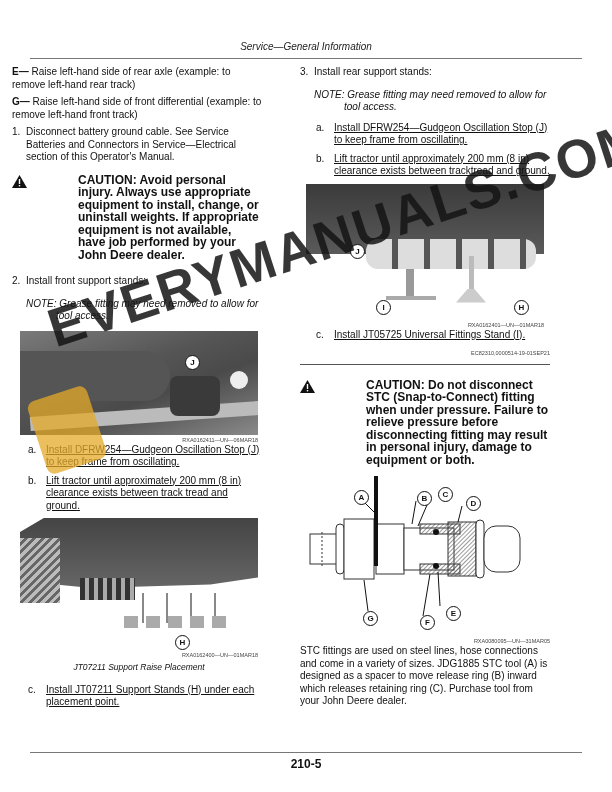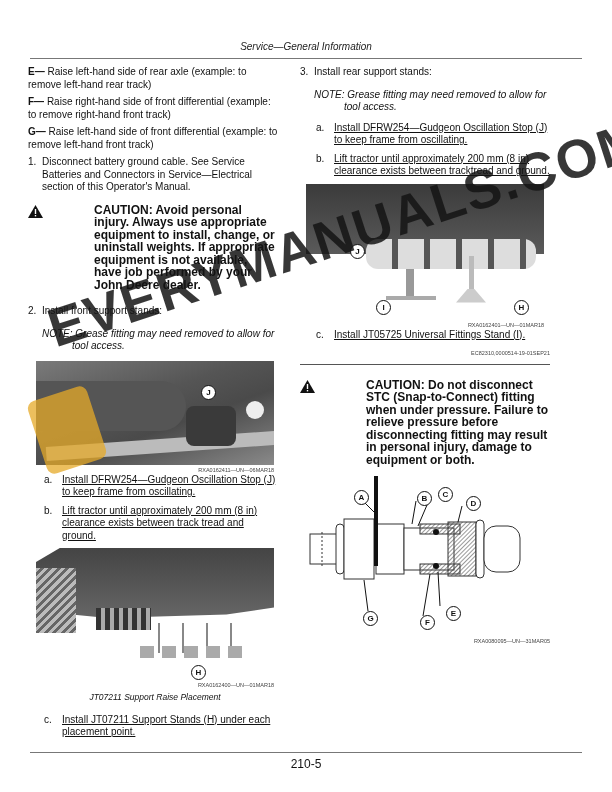--- a/index.html
+++ b/index.html
@@ -1,23 +1,23 @@
 <!DOCTYPE html>
 <html><head>
 <meta charset="utf-8">
 <style>
   html, body { margin:0; padding:0; background:#ffffff; }
   body { width:612px; height:792px; position:relative; overflow:hidden; font-family:"Liberation Sans", sans-serif; color:#111; }
   .header { position:absolute; left:30px; right:30px; top:41px; text-align:center; font-style:italic; font-size:10px; color:#222; }
   .header-rule { position:absolute; left:30px; right:30px; top:58px; height:0; border-top:1px solid #777; }
   .footer-rule { position:absolute; left:30px; right:30px; top:752px; border-top:1px solid #777; }
-  .page-num { position:absolute; left:0; right:0; top:757px; text-align:center; font-weight:normal; font-size:12px; }
+  .page-num { position:absolute; left:0; right:0; top:757px; text-align:center; font-weight:bold; font-size:12px; }
 
   .col { position:absolute; top:66px; font-size:10px; line-height:12.5px; }
-  .col-left { left:28px; width:250px; }
+  .col-left { left:12px; width:250px; }
   .col-right { left:300px; width:250px; }
 
   .p { margin:0 0 5px 0; }
   .b { font-weight:bold; }
   .numbered { display:flex; margin:0 0 6px 0; }
   .numbered .n { width:14px; flex:none; }
   .numbered .t { flex:1; }
   .note { font-style:italic; margin:0 0 8px 14px; padding-left:0; text-indent:0; }
   .note .cont { display:block; padding-left:30px; }
   .sub { display:flex; margin:0 0 6px 16px; }
@@ -41,21 +41,20 @@
   .wm-logo { position:absolute; left:36px; top:392px; width:62px; height:76px; background:rgba(230,170,40,0.75); border-radius:8px; transform:rotate(-18deg); }
 </style>
 </head>
 <body>
 
 <div class="header">Service—General Information</div>
 <div class="header-rule"></div>
 
 <div class="col col-left">
   <p class="p"><span class="b">E—</span><span> Raise left-hand side of rear axle (example: to remove left-hand rear track)</span></p>
-  <p class="p"><span class="b">F—</span><span> Raise right-hand side of front differential (example: to remove right-hand front track)</span></p>
   <p class="p"><span class="b">G—</span><span> Raise left-hand side of front differential (example: to remove left-hand front track)</span></p>
 
   <div class="numbered">
     <span class="n">1.</span>
     <span class="t">Disconnect battery ground cable. See Service Batteries and Connectors in Service—Electrical section of this Operator's Manual.</span>
   </div>
 
   <div class="caution" style="margin-top:10px;">
     <span class="tri">
       <svg width="15" height="13" viewBox="0 0 15 13">
@@ -203,19 +202,20 @@
       <span class="callout" style="left:117px;top:15px;">B</span>
       <span class="callout" style="left:138px;top:11px;">C</span>
       <span class="callout" style="left:166px;top:20px;">D</span>
       <span class="callout" style="left:146px;top:130px;">E</span>
       <span class="callout" style="left:120px;top:139px;">F</span>
       <span class="callout" style="left:63px;top:135px;">G</span>
     </div>
     <div class="fig-code">RXA0080095—UN—31MAR05</div>
   </div>
 
+  <p class="p" style="font-size:10px;line-height:12.5px;">STC fittings are used on steel lines, hose connections and come in a variety of sizes. JDG1885 STC tool (A) is designed as a spacer to move release ring (B) inward which releases retaining ring (C). Purchase tool from your John Deere dealer.</p>
 </div>
 
 <div class="wm-logo"></div>
 <div class="watermark">EVERYMANUALS.COM</div>
 
 <div class="footer-rule"></div>
 <div class="page-num">210-5</div>
 
 </body></html>

